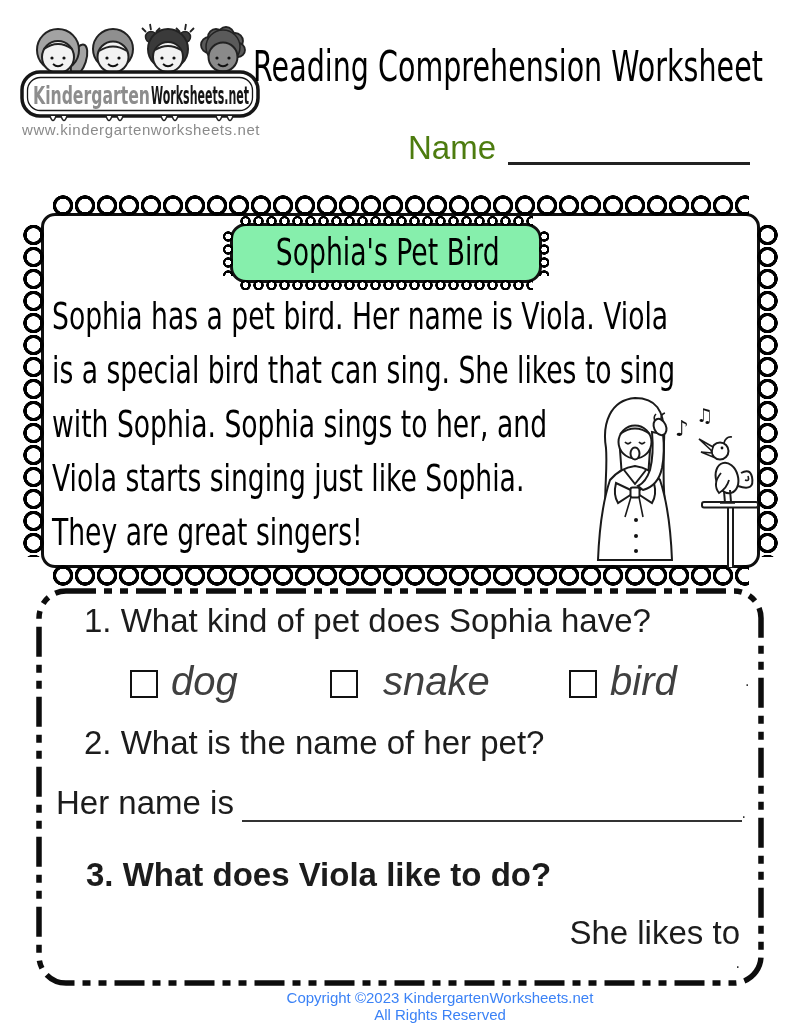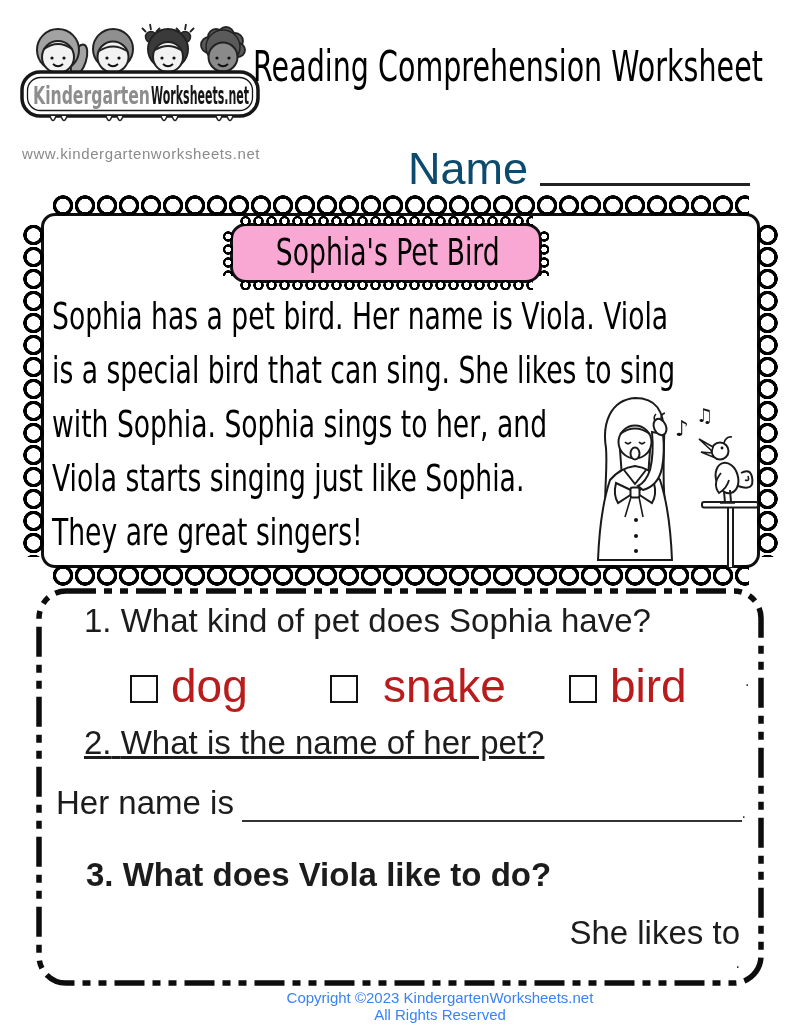--- a/index.html
+++ b/index.html
@@ -5,44 +5,44 @@
   html,body{margin:0;padding:0;background:#fff;}
   #page{position:relative;width:800px;height:1035px;background:#fff;overflow:hidden;
         font-family:"Liberation Sans",sans-serif;color:#161616;}
   .abs{position:absolute;}
   .hand{font-family:"DejaVu Sans",sans-serif;color:#000;}
   .squish{display:inline-block;transform-origin:left top;white-space:pre;}
 
   
   #worksheet-title{left:253px;top:42px;font-size:42px;}
   #worksheet-title .squish{transform:scaleX(.68);}
-  #logo-url{left:22px;top:121px;font-size:15px;letter-spacing:.6px;color:#8a8a8a;margin-top:24px;}
+  #logo-url{left:22px;top:121px;font-size:15px;letter-spacing:.6px;color:#8a8a8a;}
   #name-row{left:408px;top:131px;width:342px;display:flex;align-items:flex-end;}
-  #name-row .lbl{font-size:45px;color:#0c4a6e;line-height:34px;margin-top:21px;}
+  #name-row .lbl{font-size:33px;color:#4d7c0f;line-height:34px;}
   #name-row .line{flex:1;margin-left:12px;border-bottom:3px solid #222;height:30px;}
 
   
   #story-box{left:41px;top:213px;width:713px;height:349px;background:#fff;
              border:3.5px solid #0f0f0f;border-radius:14px;}
   .sc{position:absolute;pointer-events:none;}
   .sc-t{left:8px;right:8px;top:-21px;height:21px;background-repeat:repeat-x;
         background-image:radial-gradient(circle 10.5px at 11px 10.5px,#fff 6.5px,#000 7px 10px,rgba(0,0,0,0) 10.5px);
         background-size:22px 21px;}
   .sc-b{left:8px;right:8px;bottom:-21px;height:21px;background-repeat:repeat-x;
         background-image:radial-gradient(circle 10.5px at 11px 10.5px,#fff 6.5px,#000 7px 10px,rgba(0,0,0,0) 10.5px);
         background-size:22px 21px;}
   .sc-l{top:8px;bottom:8px;left:-21px;width:21px;background-repeat:repeat-y;
         background-image:radial-gradient(circle 10.5px at 10.5px 11px,#fff 6.5px,#000 7px 10px,rgba(0,0,0,0) 10.5px);
         background-size:21px 22px;}
   .sc-r{top:8px;bottom:8px;right:-21px;width:21px;background-repeat:repeat-y;
         background-image:radial-gradient(circle 10.5px at 10.5px 11px,#fff 6.5px,#000 7px 10px,rgba(0,0,0,0) 10.5px);
         background-size:21px 22px;}
 
   
-  #story-pill{left:230px;top:223px;width:306px;height:54px;background:#f9a8d4;
+  #story-pill{left:230px;top:223px;width:306px;height:54px;background:#86efac;
               border:3px solid #111;border-radius:16px;text-align:center;}
   #story-pill .ttl{display:block;font-size:37px;line-height:54px;transform:scaleX(.72);transform-origin:center top;white-space:pre;}
   .scp-t{left:6px;right:6px;top:-10px;height:10px;background-repeat:repeat-x;
         background-image:radial-gradient(circle 5.5px at 6.5px 5.2px,#fff 2.7px,#000 3px 5px,rgba(0,0,0,0) 5.5px);
         background-size:13px 10px;}
   .scp-b{left:6px;right:6px;bottom:-10px;height:10px;background-repeat:repeat-x;
         background-image:radial-gradient(circle 5.5px at 6.5px 5.2px,#fff 2.7px,#000 3px 5px,rgba(0,0,0,0) 5.5px);
         background-size:13px 10px;}
   .scp-l{top:4px;bottom:4px;left:-10px;width:10px;background-repeat:repeat-y;
         background-image:radial-gradient(circle 5.5px at 5.2px 6.5px,#fff 2.7px,#000 3px 5px,rgba(0,0,0,0) 5.5px);
@@ -50,25 +50,25 @@
   .scp-r{top:4px;bottom:4px;right:-10px;width:10px;background-repeat:repeat-y;
         background-image:radial-gradient(circle 5.5px at 5.2px 6.5px,#fff 2.7px,#000 3px 5px,rgba(0,0,0,0) 5.5px);
         background-size:10px 13px;}
 
   #story-text{left:52px;top:289px;font-size:38px;line-height:54px;}
   #story-text .squish{transform:scaleX(.7);white-space:pre-line;width:1005px;}
 
   
   #q1-text,#q2-text,#q3-text{font-size:33px;color:#1c1c1c;white-space:pre;margin-left:28px;}
   #q1-text{left:56px;top:602px;}
-  #q2-text{left:56px;top:724px;text-decoration:underline;}
+  #q2-text{left:56px;top:724px;}
   #q3-text{left:58px;top:856px;font-weight:bold;}
   .opt{position:absolute;top:659px;display:flex;align-items:center;gap:13px;}
   .cbox{width:24px;height:24px;border:2.5px solid #111;background:#fff;margin-top:5px;}
-  .opt .olbl{font-size:46px;color:#b91c1c;}
+  .opt .olbl{font-size:40px;color:#404040;font-style:italic;}
   .answer-row{position:absolute;display:flex;align-items:flex-end;}
   .answer-row .pre{font-size:33px;color:#1c1c1c;line-height:38px;white-space:pre;}
   .answer-row .aline{flex:1;margin-left:8px;border-bottom:2.5px solid #333;height:34px;}
   .endmark{font-size:16px;color:#333;}
 
   
   #footer{left:0;top:989px;width:800px;text-align:center;font-size:15px;line-height:17px;color:#3b82f6;padding-left:40px;}
 </style>
 </head>
 <body>

